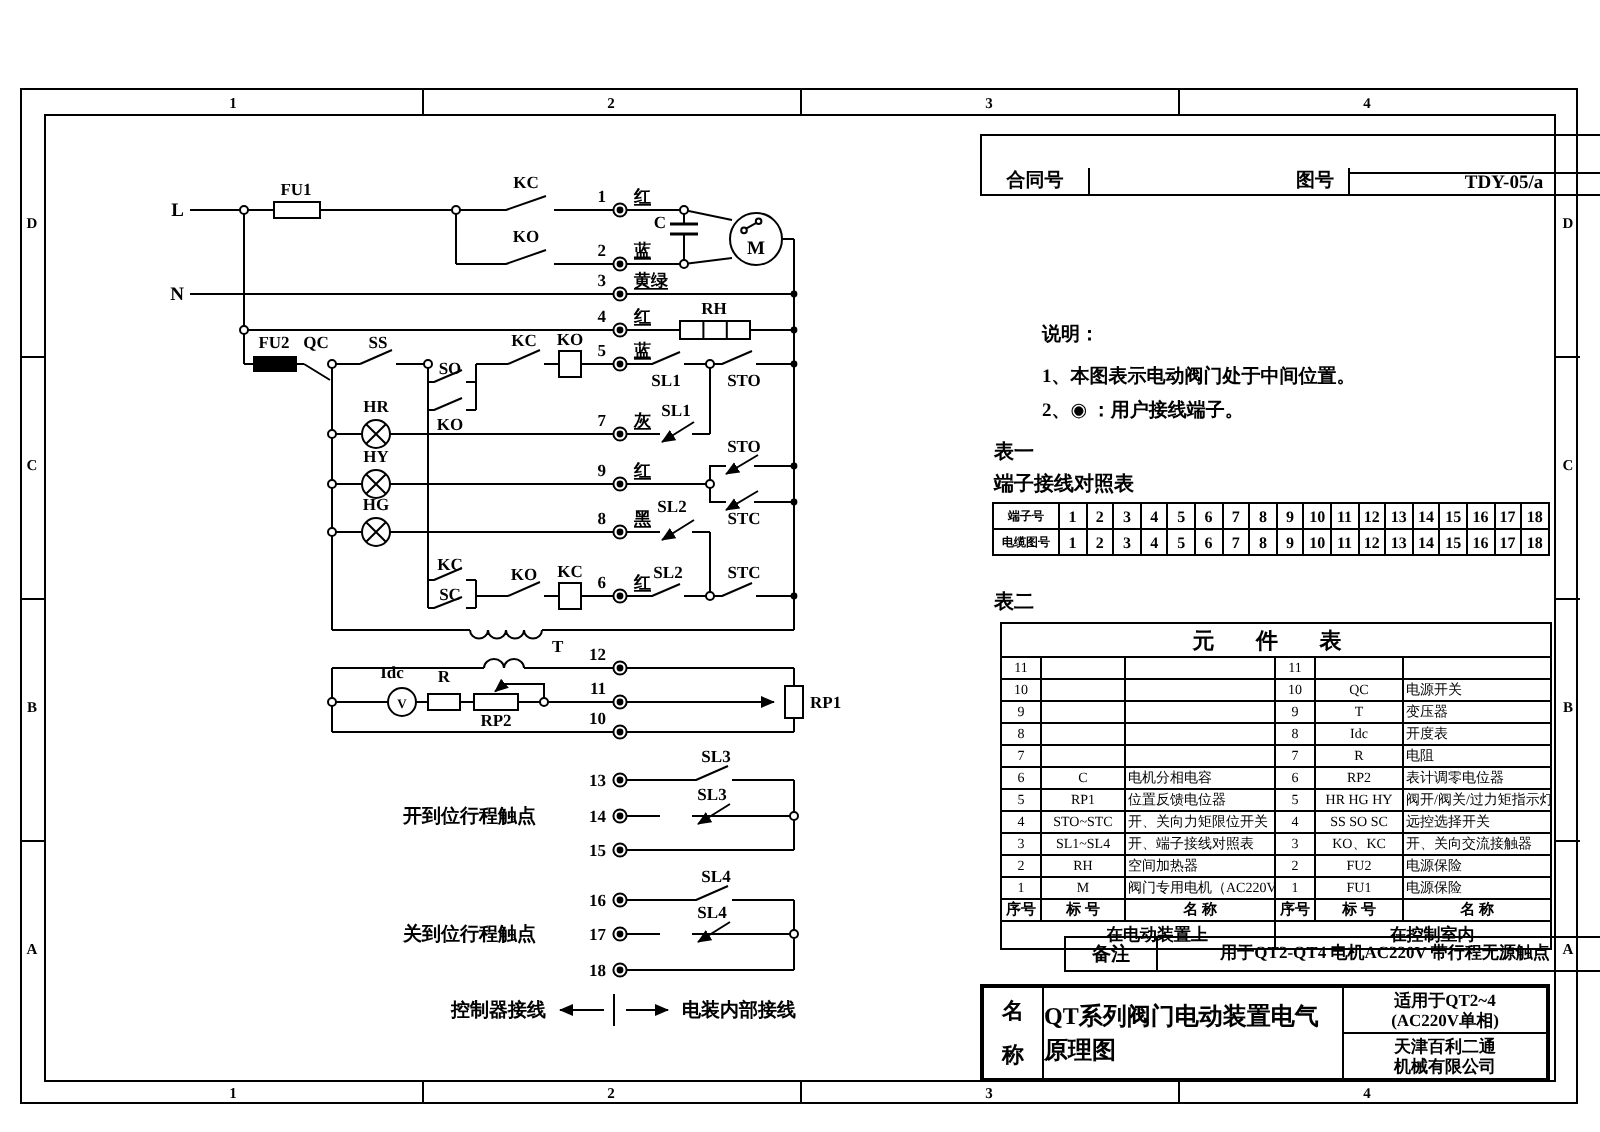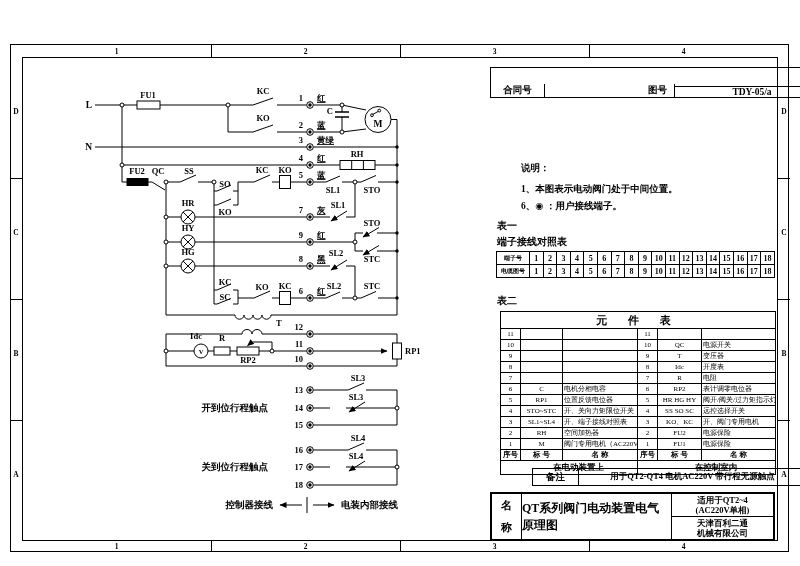--- a/index.html
+++ b/index.html
@@ -340,21 +340,21 @@
     <div class="hc hc3">图号</div>
     <div class="hc hc4">
       <div class="hr-top"></div>
       <div class="hr-bot">TDY-05/a</div>
     </div>
   </div>
 
   <div id="notes" class="abs">
     <div class="nt">说明：</div>
     <div>1、本图表示电动阀门处于中间位置。</div>
-    <div>6、◉ ：用户接线端子。</div>
+    <div>2、◉ ：用户接线端子。</div>
   </div>
 
   <div class="abs cap" style="left:497px;top:219px">表一</div>
   <div class="abs cap" style="left:497px;top:235px">端子接线对照表</div>
   <table id="table1" class="abs">
       <tbody>
         <tr>
           <td class="t1lab">端子号</td>
           <td>1</td>
           <td>2</td>
@@ -478,21 +478,21 @@
           <td>4</td>
           <td>SS SO SC</td>
           <td class="desc">远控选择开关</td>
         </tr>
         <tr>
           <td>3</td>
           <td>SL1~SL4</td>
           <td class="desc">开、端子接线对照表</td>
           <td>3</td>
           <td>KO、KC</td>
-          <td class="desc">开、阀门专用电机</td>
+          <td class="desc">开、关向交流接触器</td>
         </tr>
         <tr>
           <td>2</td>
           <td>RH</td>
           <td class="desc">空间加热器</td>
           <td>2</td>
           <td>FU2</td>
           <td class="desc">电源保险</td>
         </tr>
         <tr>

